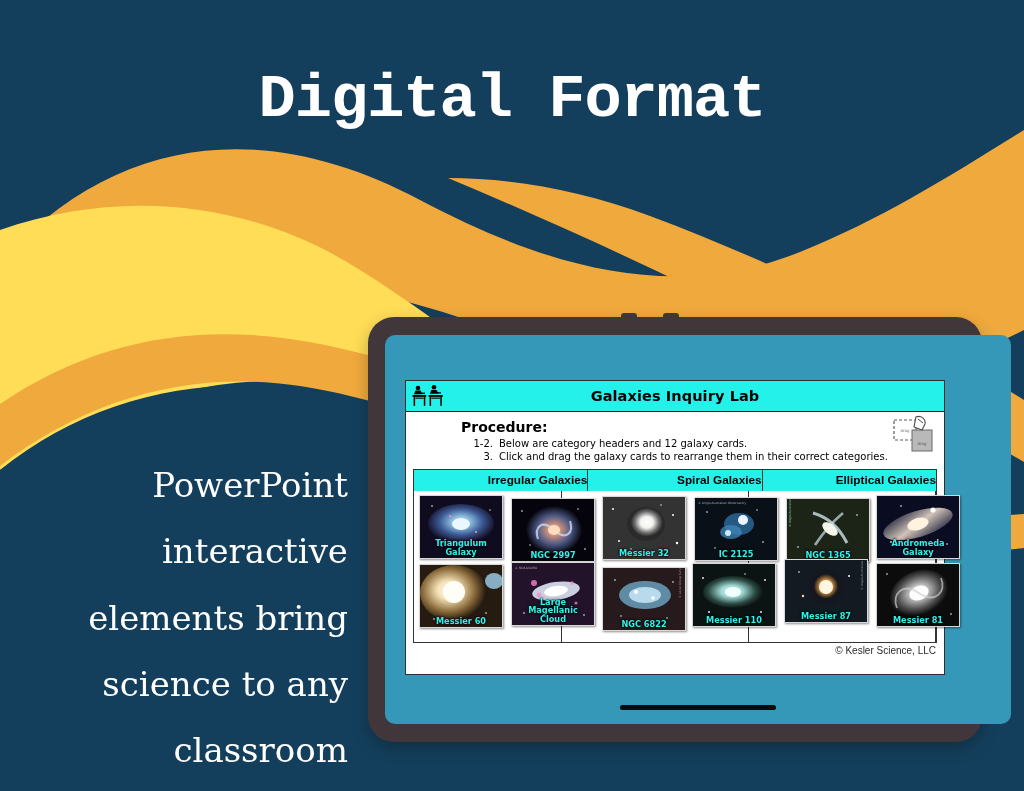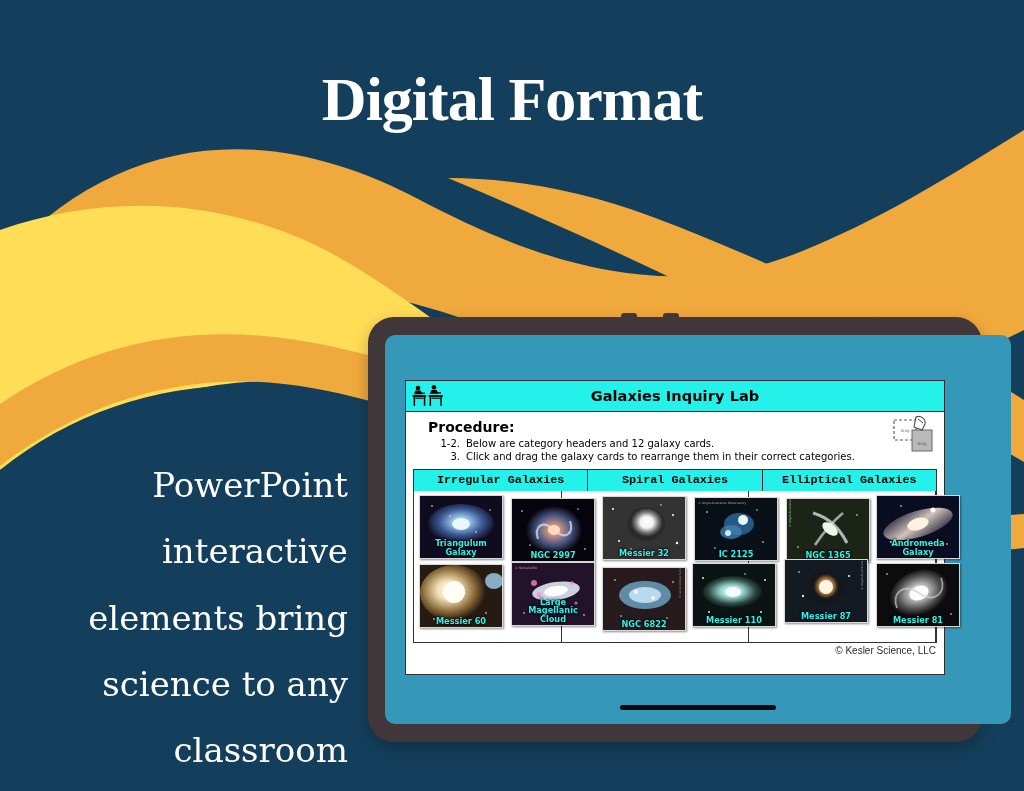--- a/index.html
+++ b/index.html
@@ -32,21 +32,21 @@
   }
 
   
   #title {
     position: absolute;
     top: 22px;
     left: 0;
     width: 1024px;
     text-align: center;
     color: #ffffff;
-    font-family: Liberation Serif, serif;
+    font-family: Liberation Mono, monospace;
     font-weight: bold;
     font-size: 62px;
     letter-spacing: -1px;
     z-index: 6;
     text-shadow: 0 0 1px rgba(0,0,0,.15);
   }
 
   
   #caption {
     position: absolute;
@@ -144,20 +144,21 @@
     font-weight: bold;
     font-size: 14.5px;
     color: #000000;
     letter-spacing: .1px;
   }
 
   #procedure-block {
     position: relative;
     padding: 7px 9px 2px 22px;
     flex: 0 0 auto;
+    margin-left: 33px;
   }
   #procedure-heading {
     font-family: "DejaVu Sans", sans-serif;
     font-weight: bold;
     font-size: 14px;
     color: #000;
     margin-bottom: 2px;
   }
   .proc-line {
     font-family: "DejaVu Sans", sans-serif;
@@ -179,22 +180,22 @@
   #category-table {
     margin: 4px 7px 0 7px;
     border: 1px solid #333;
     border-bottom: none;
     display: flex;
     flex: 0 0 auto;
   }
   .cat-header {
     flex: 1 1 0;
     background: #24f2ea;
-    text-align: center;
-    font-family: Liberation Mono, monospace;
+    text-align: right;
+    font-family: Liberation Sans, sans-serif;
     font-weight: bold;
     font-size: 11.8px;
     color: #000;
     padding: 3px 0 4px 0;
     border-right: 1px solid #333;
   }
   .cat-header:last-child { border-right: none; }
 
   #cards-area {
     margin: 0 7px 0 7px;

